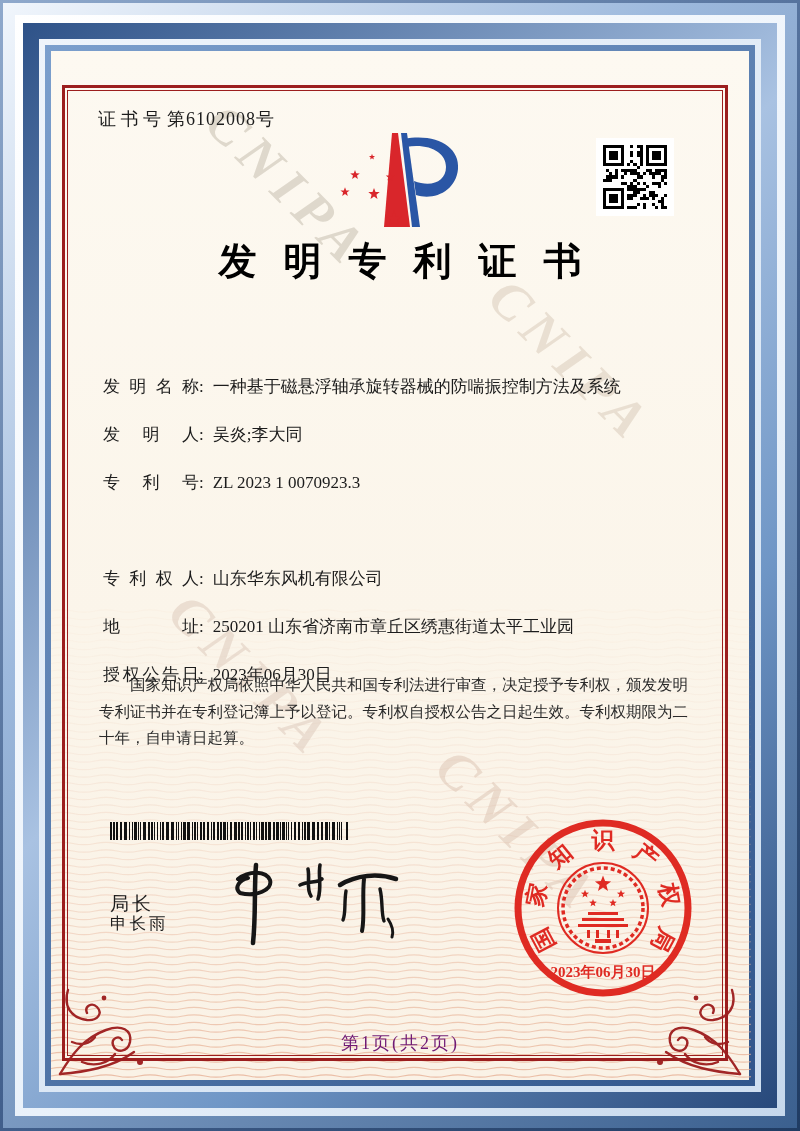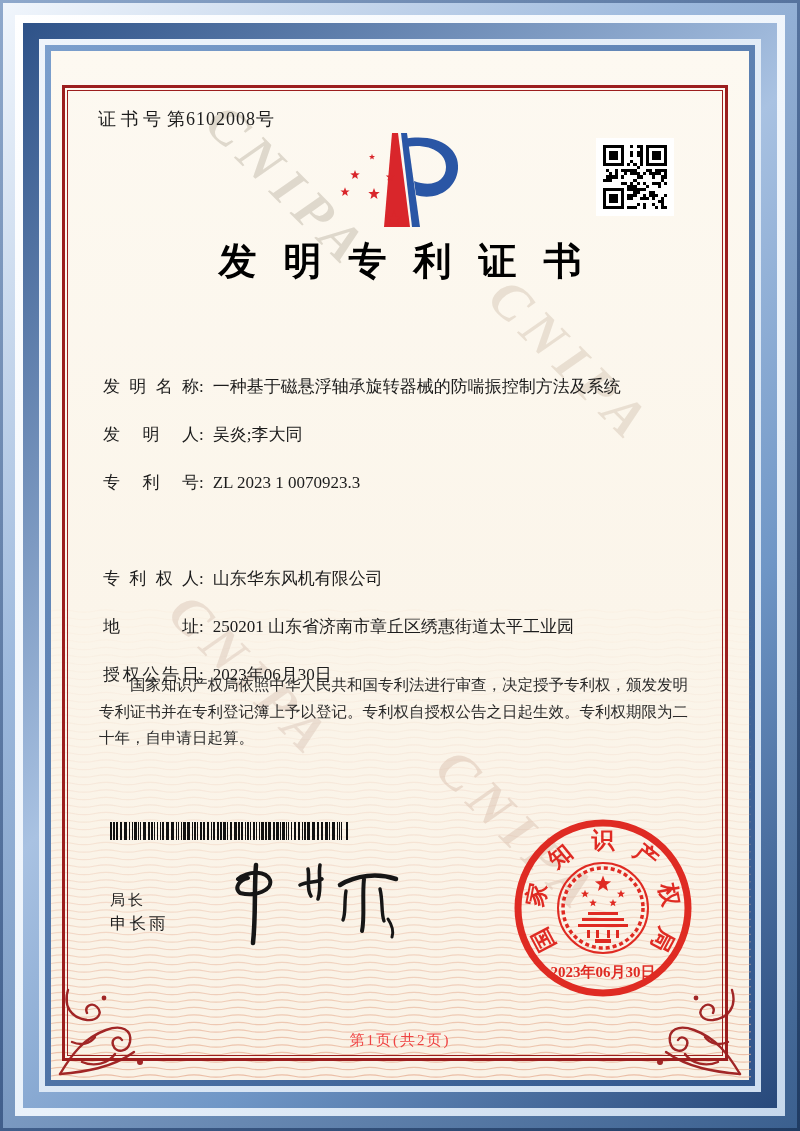--- a/index.html
+++ b/index.html
@@ -34,28 +34,28 @@
   .title{position:absolute;left:0;right:0;top:236px;text-align:center;
          font-size:38px;font-weight:bold;letter-spacing:27px;text-indent:27px;color:#000000;}
   .row{position:absolute;left:103px;font-size:17px;white-space:nowrap;}
   .lb{display:inline-block;width:96px;text-align:justify;text-align-last:justify;margin-top:38px;}
   .cl{margin-right:9px;}
   .grp2{position:absolute;left:297px;top:0;white-space:nowrap;}
   .paras{position:absolute;left:99px;top:656px;width:604px;font-size:15.5px;
          line-height:1.72;color:#2b2b2b;}
   .paras p{margin:16px 0 6px 0;text-indent:2em;}
   #barcode{position:absolute;left:110px;top:822px;}
-  .signtitle{position:absolute;left:110px;top:891px;font-size:15px;letter-spacing:3px;
+  .signtitle{position:absolute;left:110px;top:891px;font-size:19px;letter-spacing:3px;
              font-family:"Liberation Sans","DejaVu Sans",sans-serif;}
   .signname{position:absolute;left:110px;top:913px;font-size:16.5px;letter-spacing:3px;
             font-family:"Liberation Sans","DejaVu Sans",sans-serif;}
   #signature{position:absolute;left:212px;top:855px;}
   #seal{position:absolute;left:511px;top:816px;mix-blend-mode:multiply;opacity:.95;}
   .footer{position:absolute;left:0;right:0;top:1031px;text-align:center;
-          font-size:15px;letter-spacing:2px;color:#ef4444;}
+          font-size:18px;letter-spacing:2px;color:#701a75;}
   .sealtxt{font-family:"Liberation Serif","DejaVu Serif",serif;font-weight:bold;}
 </style>
 </head>
 <body>
 
 <div class="page">
 
   <div class="fb f1"></div>
   <div class="fb f2"></div>
   <div class="fb f3"></div>

